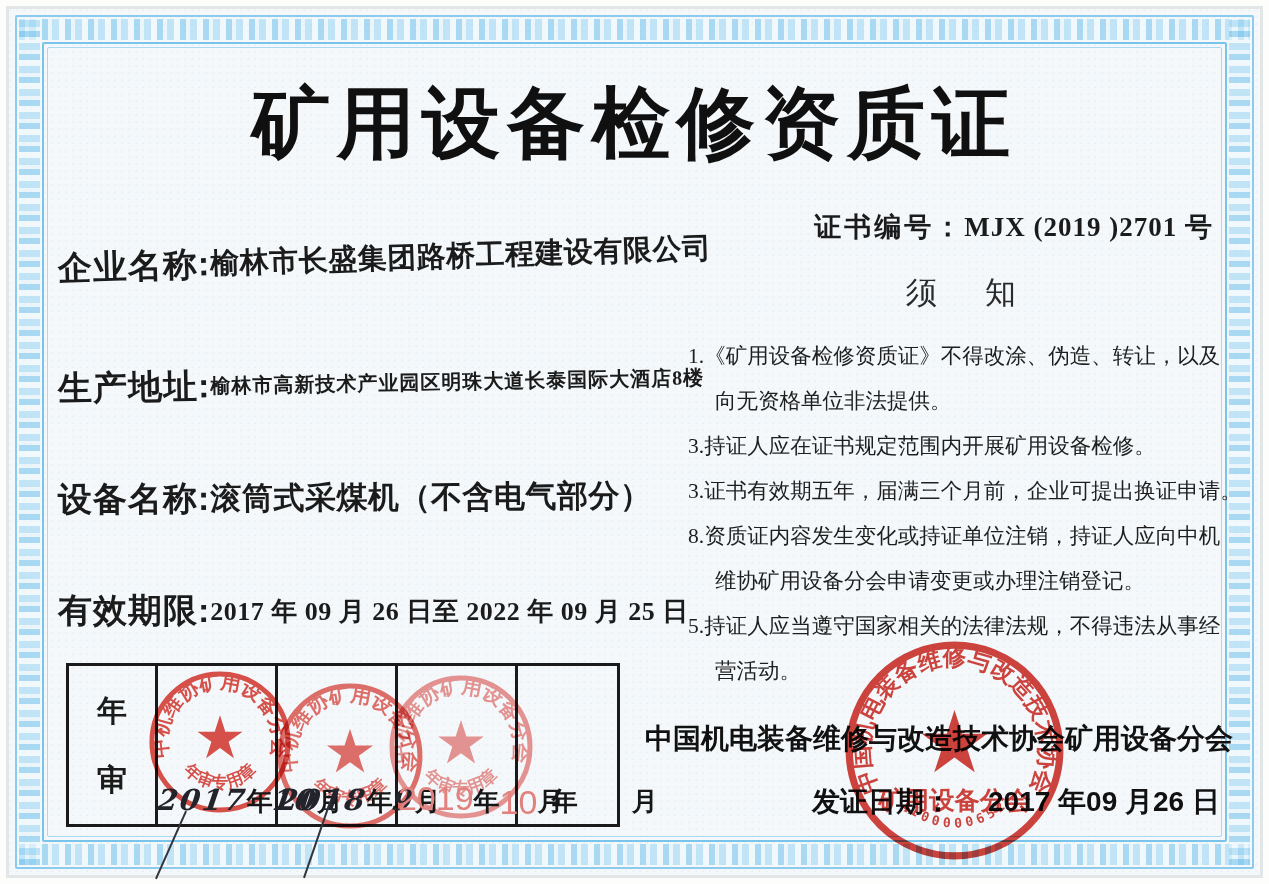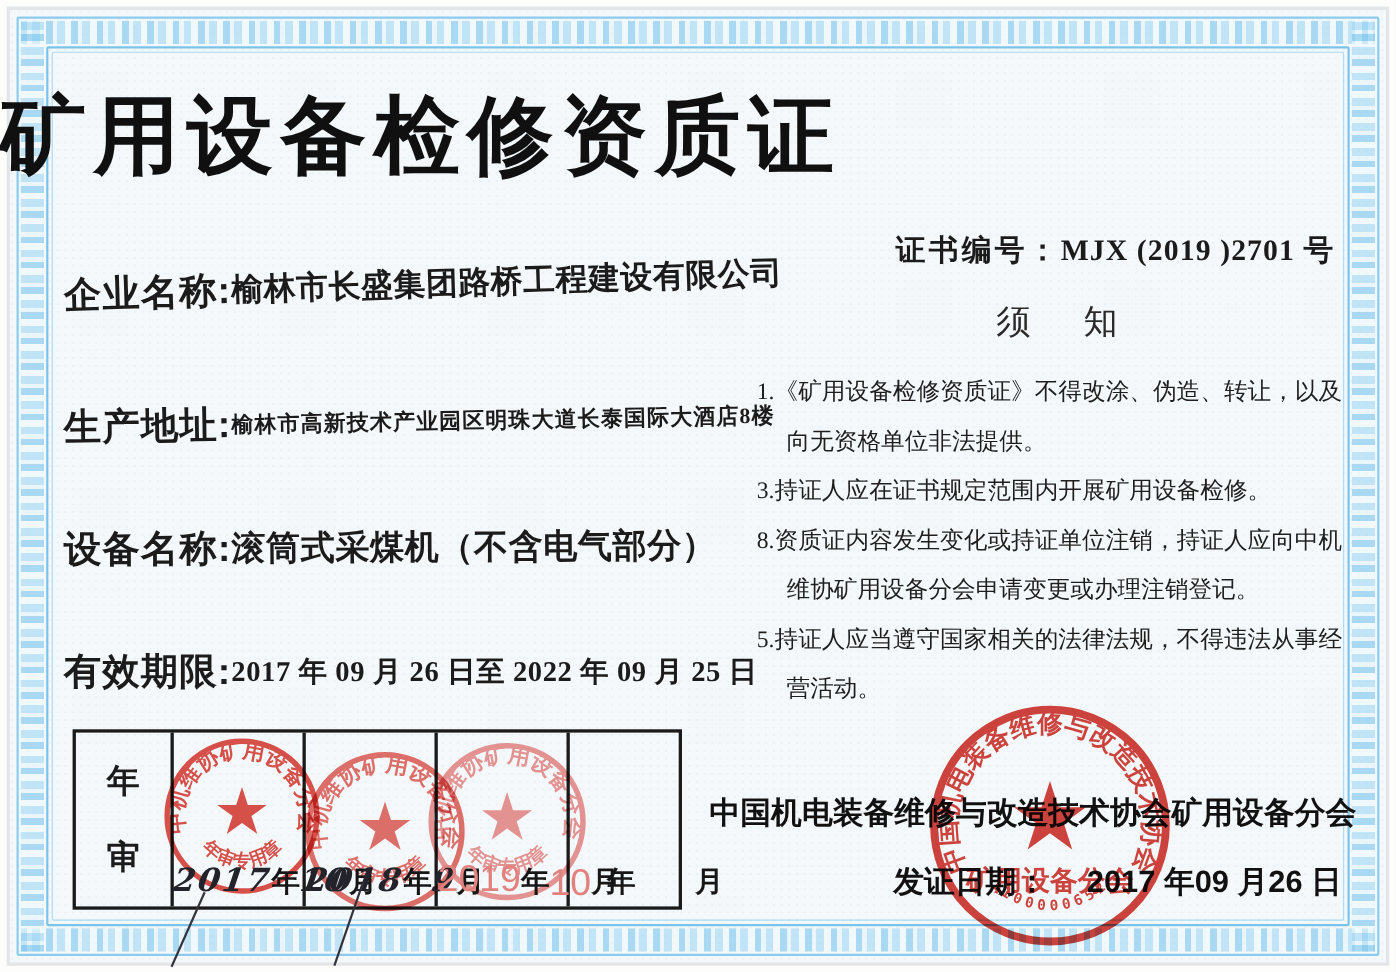--- a/index.html
+++ b/index.html
@@ -24,21 +24,21 @@
       rgba(127,199,238,.75) 0 6px, rgba(224,242,251,.55) 6px 10px,
       rgba(158,214,244,.7) 10px 17px, rgba(238,249,253,.6) 17px 23px);}
   .bl,.br{background:repeating-linear-gradient(0deg,
       rgba(127,199,238,.75) 0 6px, rgba(224,242,251,.55) 6px 10px,
       rgba(158,214,244,.7) 10px 17px, rgba(238,249,253,.6) 17px 23px);}
   .fi{position:absolute;inset:42px;border:2px solid #79c4eb;border-radius:2px;pointer-events:none;}
   .fi2{position:absolute;inset:47px;border:1px solid #a6d9f3;border-radius:2px;pointer-events:none;}
 
   
   .title{
-    position:absolute;top:72px;left:0;right:0;text-align:left;
+    position:absolute;top:72px;left:0;right:0;text-align:center;
     font-family:"Liberation Sans", sans-serif;font-weight:900;
     font-size:78px;letter-spacing:7px;color:#101010;white-space:nowrap;
   }
   .cert-no{
     position:absolute;top:209px;right:56px;font-size:27px;font-weight:600;
     white-space:nowrap;letter-spacing:1px;
   }
   .cert-no .lbl{letter-spacing:3px;}
 
   
@@ -168,20 +168,21 @@
   </div>
   <div class="field f4">
     <span class="flabel">有效期限:</span><span class="fvalue">2017 年 09 月 26 日至 2022 年 09 月 25 日</span>
   </div>
 
   <div class="notice-head">须知</div>
   <div class="notice">
     <div class="notice-item">1.《矿用设备检修资质证》不得改涂、伪造、转让，以及
 向无资格单位非法提供。</div>
     <div class="notice-item">3.持证人应在证书规定范围内开展矿用设备检修。</div>
+    <div class="notice-item">3.证书有效期五年，届满三个月前，企业可提出换证申请。</div>
     <div class="notice-item">8.资质证内容发生变化或持证单位注销，持证人应向中机
 维协矿用设备分会申请变更或办理注销登记。</div>
     <div class="notice-item">5.持证人应当遵守国家相关的法律法规，不得违法从事经
 营活动。</div>
   </div>
 
   <div class="org-line">中国机电装备维修与改造技术协会矿用设备分会</div>
   <div class="date-line">
     <span>发证日期：</span><span class="date-gap"></span><span>2017 年09 月26 日</span>
   </div>

